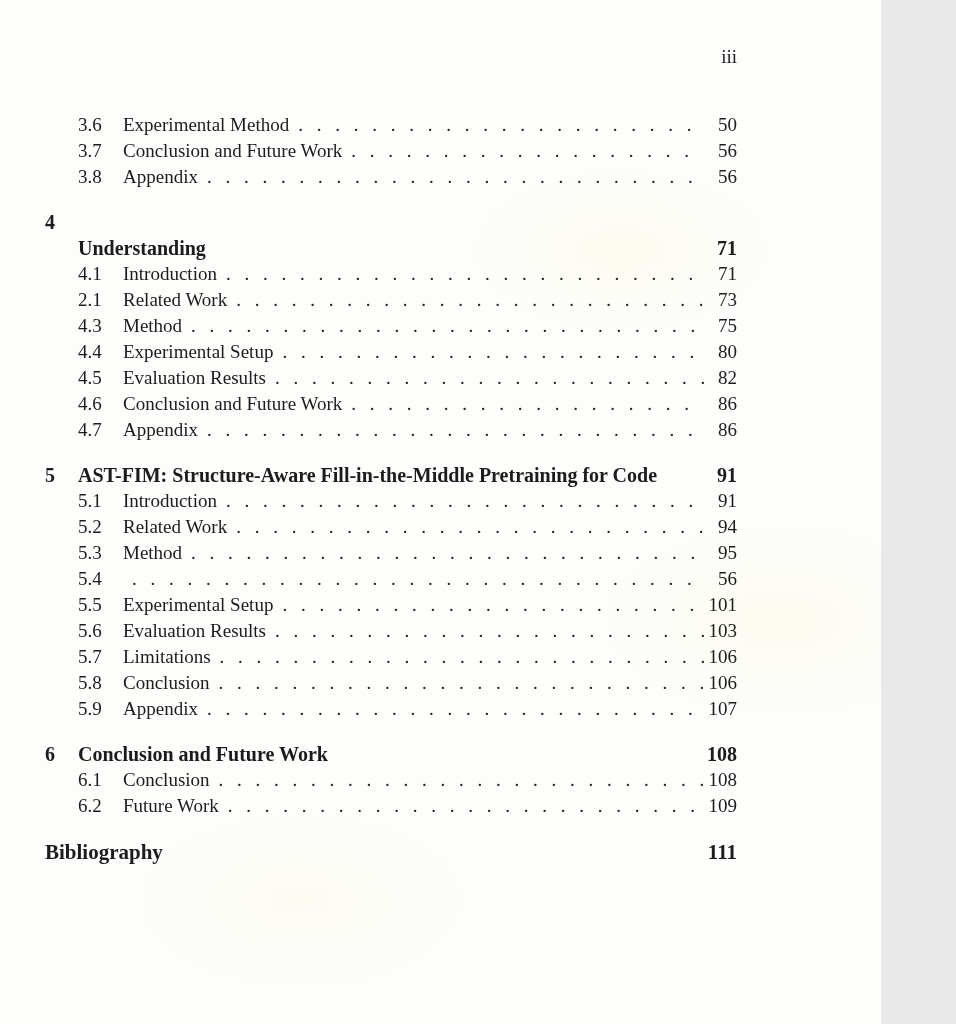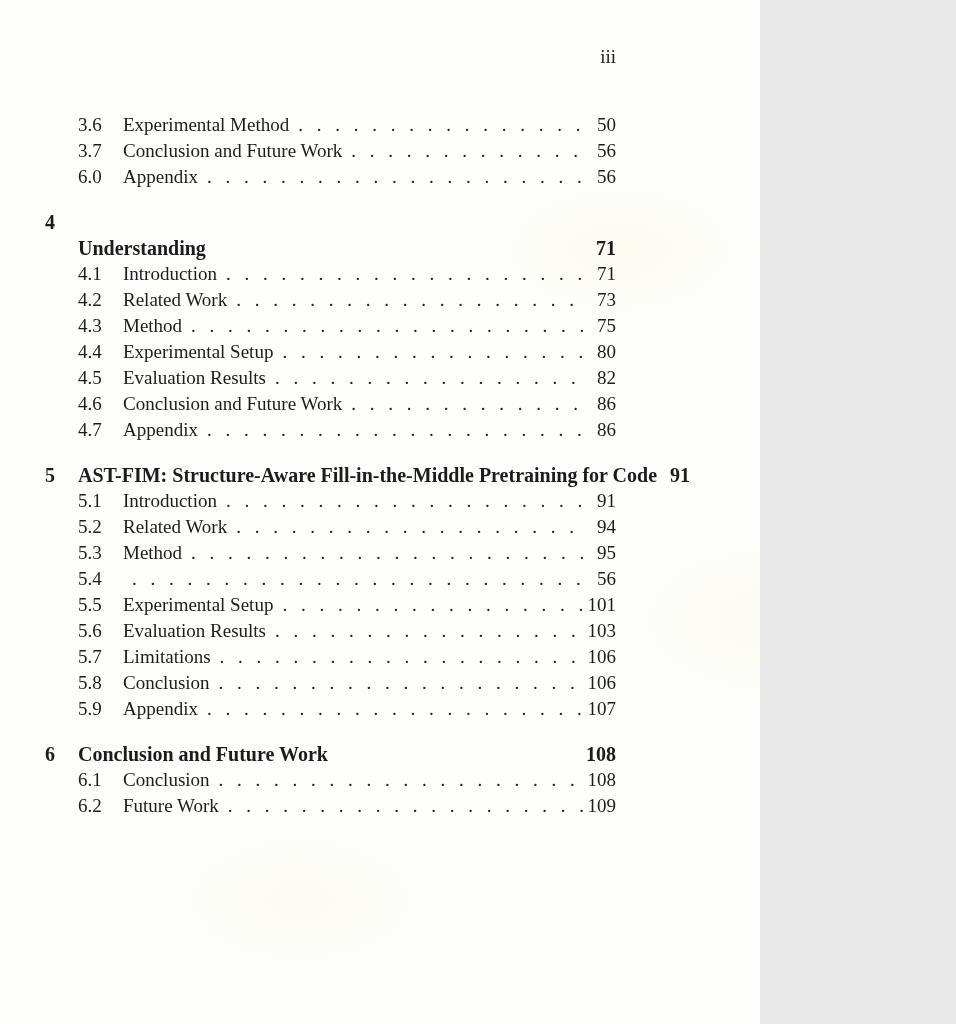--- a/index.html
+++ b/index.html
@@ -3,21 +3,21 @@
 <meta charset="utf-8">
 <style>
   html, body { margin: 0; padding: 0; }
   body {
     width: 956px; height: 1024px;
     background: #e9e9e9;
     font-family: "Liberation Serif", "DejaVu Serif", serif;
   }
   .sheet {
     position: relative;
-    width: 760px; height: 1024px;
+    width: 881px; height: 1024px;
     background:
       radial-gradient(220px 120px at 620px 250px, rgba(252,246,190,0.18), rgba(252,246,190,0) 70%),
       radial-gradient(260px 140px at 780px 620px, rgba(250,242,180,0.16), rgba(250,242,180,0) 70%),
       radial-gradient(240px 130px at 300px 900px, rgba(250,244,185,0.14), rgba(250,244,185,0) 70%),
       #fdfdfc;
     color: #1c1c1c;
     padding: 46px 144px 0 45px;
     box-sizing: border-box;
     overflow: hidden;
   }
@@ -67,21 +67,21 @@
           <span class="dots">. . . . . . . . . . . . . . . . . . . . . . . . . . . . . . . . . . . . . . . . . . . . . . . . . . . . . . . . . . . . . . . . . . . . . .</span>
           <span class="pg">50</span>
         </div>
         <div class="row sec">
           <span class="num">3.7</span>
           <span class="title">Conclusion and Future Work</span>
           <span class="dots">. . . . . . . . . . . . . . . . . . . . . . . . . . . . . . . . . . . . . . . . . . . . . . . . . . . . . . . . . . . . . . . . . . . . . .</span>
           <span class="pg">56</span>
         </div>
         <div class="row sec">
-          <span class="num">6.0</span>
+          <span class="num">3.8</span>
           <span class="title">Appendix</span>
           <span class="dots">. . . . . . . . . . . . . . . . . . . . . . . . . . . . . . . . . . . . . . . . . . . . . . . . . . . . . . . . . . . . . . . . . . . . . .</span>
           <span class="pg">56</span>
         </div>
       </div>
       <div class="block">
         <div class="row chap-line">
           <span class="num">4</span>
         </div>
         <div class="row chap-line">
@@ -90,21 +90,21 @@
           <span class="fill"></span>
           <span class="pg">71</span>
         </div>
         <div class="row sec">
           <span class="num">4.1</span>
           <span class="title">Introduction</span>
           <span class="dots">. . . . . . . . . . . . . . . . . . . . . . . . . . . . . . . . . . . . . . . . . . . . . . . . . . . . . . . . . . . . . . . . . . . . . .</span>
           <span class="pg">71</span>
         </div>
         <div class="row sec">
-          <span class="num">4.2</span>
+          <span class="num">2.1</span>
           <span class="title">Related Work</span>
           <span class="dots">. . . . . . . . . . . . . . . . . . . . . . . . . . . . . . . . . . . . . . . . . . . . . . . . . . . . . . . . . . . . . . . . . . . . . .</span>
           <span class="pg">73</span>
         </div>
         <div class="row sec">
           <span class="num">4.3</span>
           <span class="title">Method</span>
           <span class="dots">. . . . . . . . . . . . . . . . . . . . . . . . . . . . . . . . . . . . . . . . . . . . . . . . . . . . . . . . . . . . . . . . . . . . . .</span>
           <span class="pg">75</span>
         </div>
@@ -205,16 +205,23 @@
           <span class="num">6.1</span>
           <span class="title">Conclusion</span>
           <span class="dots">. . . . . . . . . . . . . . . . . . . . . . . . . . . . . . . . . . . . . . . . . . . . . . . . . . . . . . . . . . . . . . . . . . . . . .</span>
           <span class="pg">108</span>
         </div>
         <div class="row sec">
           <span class="num">6.2</span>
           <span class="title">Future Work</span>
           <span class="dots">. . . . . . . . . . . . . . . . . . . . . . . . . . . . . . . . . . . . . . . . . . . . . . . . . . . . . . . . . . . . . . . . . . . . . .</span>
           <span class="pg">109</span>
+        </div>
+      </div>
+      <div class="block">
+        <div class="row bib-line">
+          <span class="title">Bibliography</span>
+          <span class="fill"></span>
+          <span class="pg">111</span>
         </div>
       </div>
     </div>
 </div>
 
 </body></html>

